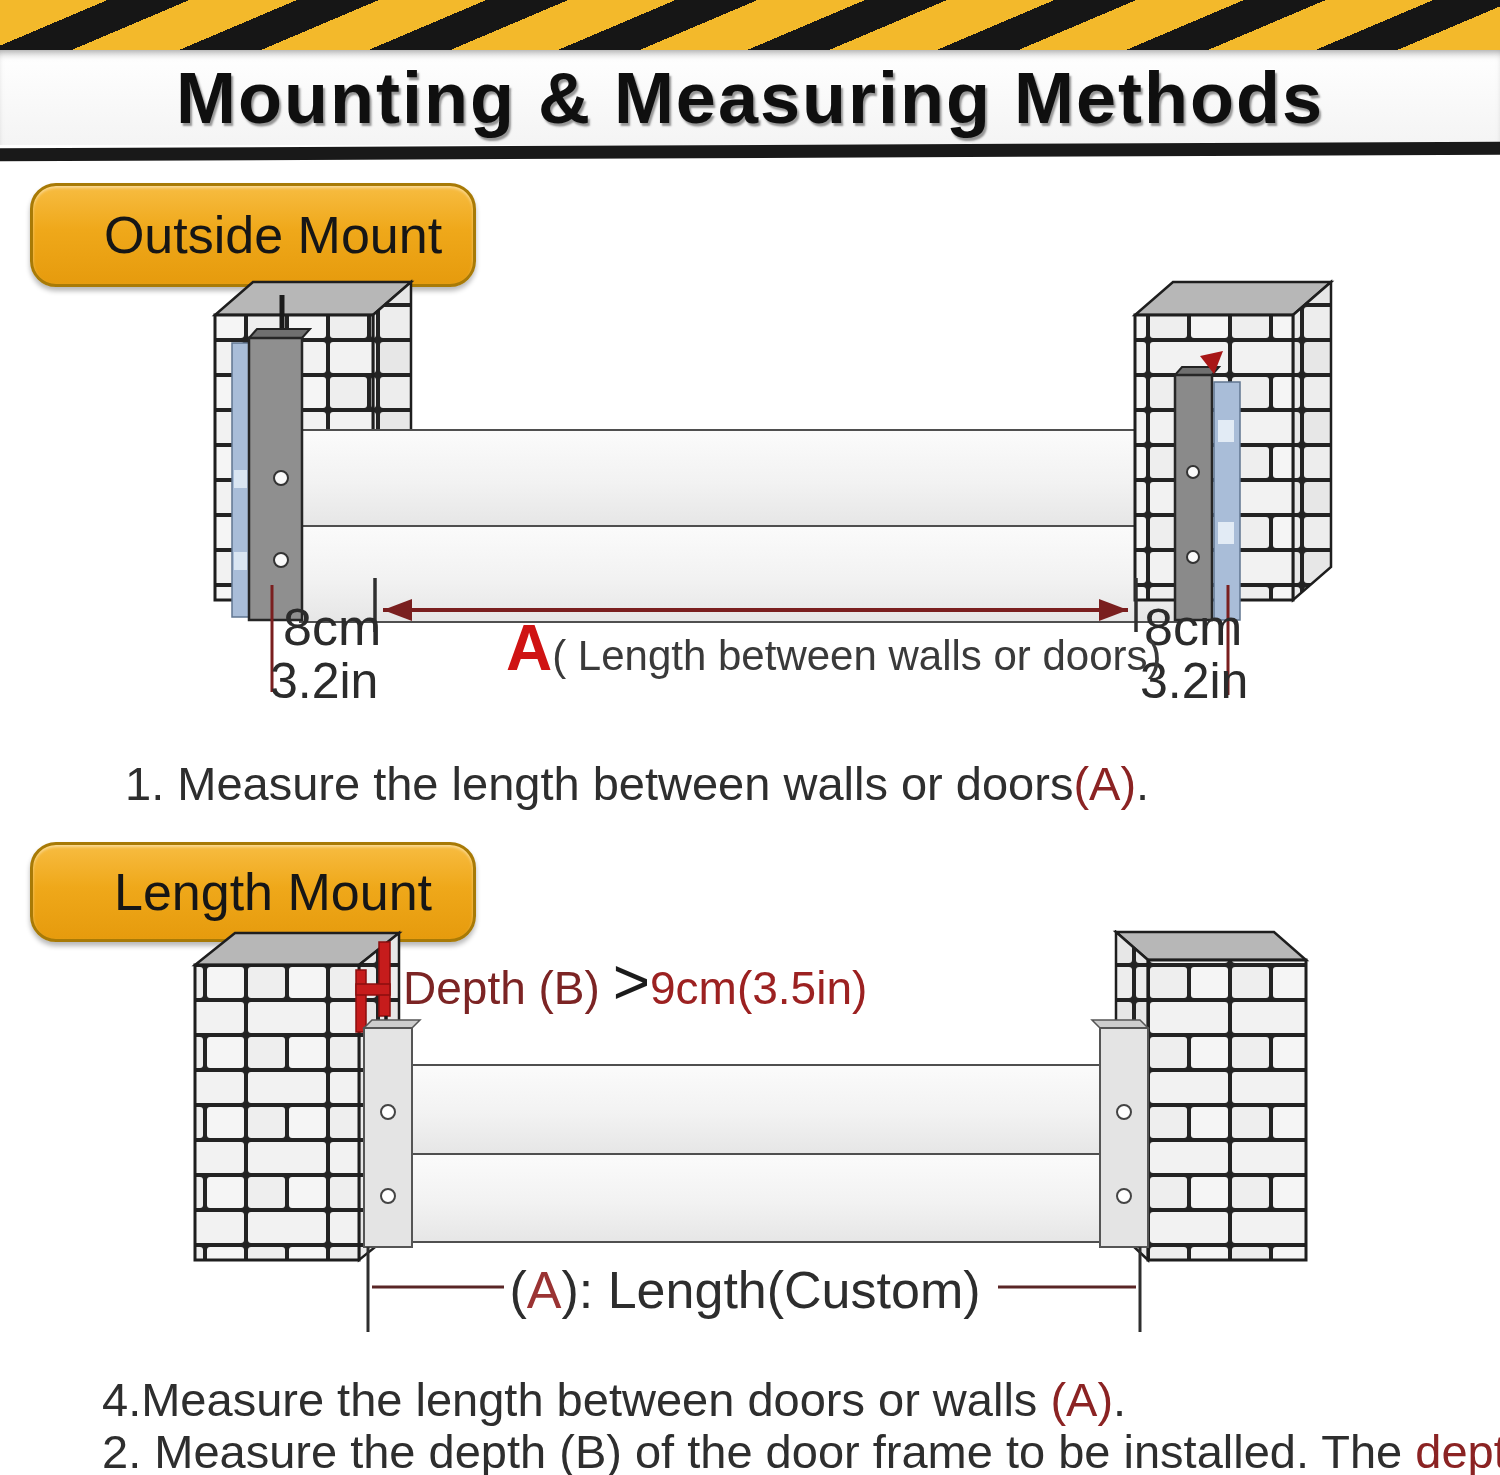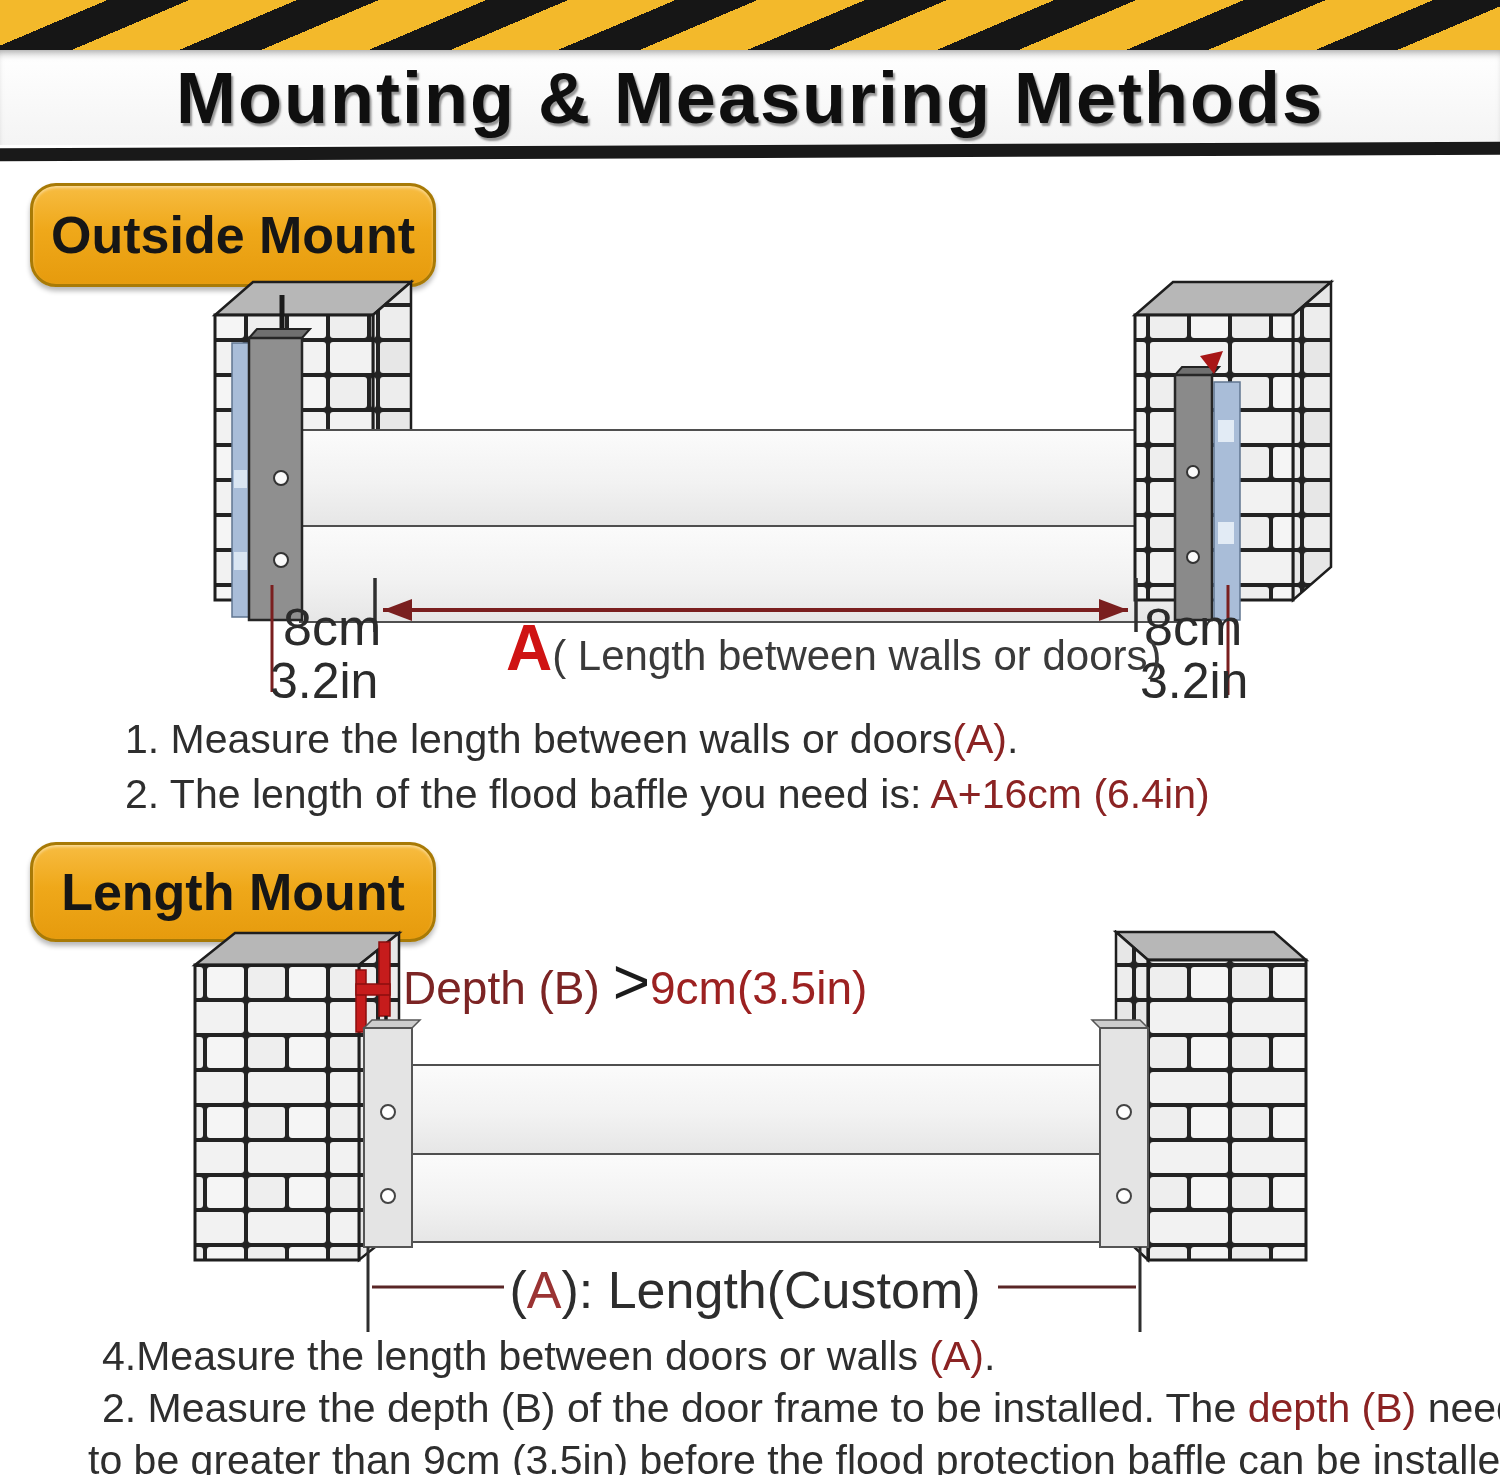--- a/index.html
+++ b/index.html
@@ -27,43 +27,44 @@
   .black-bar{
     position:absolute;top:145px;left:0;width:1500px;height:13px;background:#191919;
     transform:skewY(-0.25deg);
   }
   
   .mount-label{
     position:absolute;left:30px;width:400px;
     background:linear-gradient(180deg,#f7bc41 0%,#efa81a 45%,#e69b0d 100%);
     border:3px solid #a87a06;border-radius:26px;
     display:flex;align-items:center;justify-content:center;
-    font-size:52px;font-weight:bold;color:#161616;
+    font-size:52px;font-weight:normal;color:#161616;
     box-shadow:0 4px 5px rgba(0,0,0,0.28), inset 0 2px 3px rgba(255,255,255,0.45);
     white-space:nowrap;
+    padding-left:40px;
   }
   .label-outside{top:183px;height:98px;}
   .label-inside{top:842px;height:94px;}
   
   .diagram{position:absolute;left:0;}
   .dg-outside{top:270px;}
   .dg-inside{top:930px;}
   svg text{font-family:"Liberation Sans", sans-serif;}
   .dim-text{font-size:52px;fill:#2b2b2b;}
   .dim-text-small{font-size:50px;fill:#2b2b2b;}
   .big-a{font-size:64px;font-weight:bold;fill:#cf1313;}
   .span-rest{font-size:42px;fill:#3a3a3a;}
   .len-text{font-size:52px;fill:#2d2d2d;}
   .len-a{fill:#9a3333;}
   .depth-red{font-size:46px;fill:#7c2424;}
   .depth-gt{font-size:64px;fill:#1b1b1b;}
   .depth-val{font-size:46px;fill:#9c2121;}
   
   .instr{
-    position:absolute;color:#2e2e2e;font-size:41px;line-height:55px;white-space:nowrap;
+    position:absolute;color:#2e2e2e;font-size:47px;line-height:55px;white-space:nowrap;margin-top:44px;
   }
   .instr-outside{left:125px;top:712px;}
   .instr-inside{left:88px;top:1330px;line-height:52px;}
   .instr .indent{padding-left:14px;}
   .hl{color:#8b2323;}
   .instr .line{display:block;}
 </style>
 </head>
 <body>
 
@@ -138,21 +139,20 @@
 
     <text class="dim-text" x="283" y="375">8cm</text>
     <text class="dim-text-small" x="270" y="428">3.2in</text>
     <text class="dim-text" x="1144" y="375">8cm</text>
     <text class="dim-text-small" x="1140" y="428">3.2in</text>
     <text x="506" y="400"><tspan class="big-a">A</tspan><tspan class="span-rest">( Length between walls or doors)</tspan></text>
   </svg>
 
   <div class="instr instr-outside">
     <span class="line"><span>1. Measure the length between walls or doors</span><span class="hl">(A)</span><span>.</span></span>
-    <span class="line"><span>2. The length of the flood baffle you need is: </span><span class="hl">A+16cm (6.4in)</span></span>
   </div>
 
   <div class="mount-label label-inside">
     <span>Length Mount</span>
   </div>
 
   <svg class="diagram dg-inside" width="1500" height="420" viewBox="0 0 1500 420">
     <defs>
       <pattern id="brickB" width="82" height="70" patternUnits="userSpaceOnUse">
         <rect width="82" height="70" fill="#232323"></rect>

